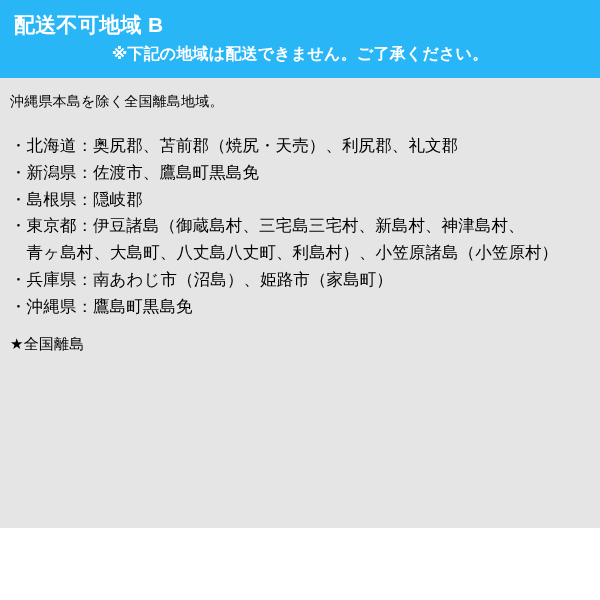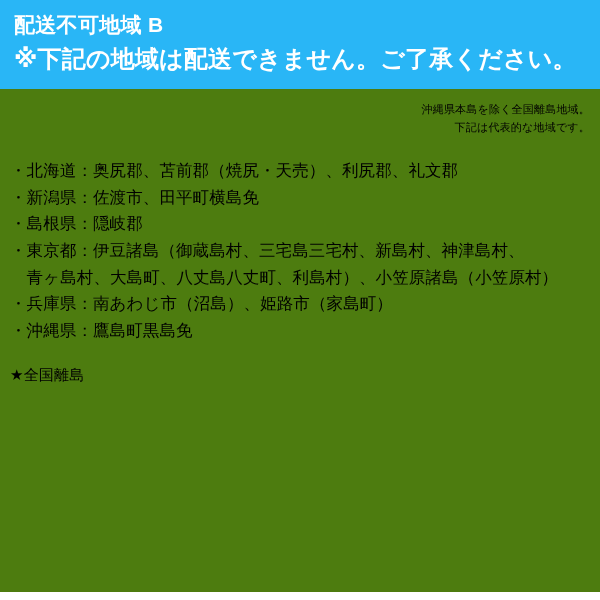--- a/index.html
+++ b/index.html
@@ -7,86 +7,85 @@
     margin: 0;
     padding: 0;
     width: 600px;
     height: 600px;
     background: #ffffff;
     font-family: "Liberation Sans", "DejaVu Sans", sans-serif;
   }
   #page {
     position: relative;
     width: 600px;
-    height: 592px;
-    background: #4d7c0f;
+    height: 528px;
+    background: #e5e5e5;
     overflow: hidden;
   }
   .header {
     background: #29b6f6;
     color: #ffffff;
     width: 600px;
     padding: 10px 14px 12px 14px;
   }
   .header-title {
     font-size: 21px;
     font-weight: bold;
     line-height: 1.45;
     letter-spacing: 0.3px;
   }
   .header-sub {
-    font-size: 24px;
+    font-size: 16px;
     font-weight: bold;
     line-height: 1.45;
     letter-spacing: 0.2px;
     margin-top: 2px;
+    text-align: center;
   }
   .body {
     padding: 12px 10px 0 10px;
     color: #000000;
   }
   .lead-line {
-    font-size: 11px;
+    font-size: 14px;
     line-height: 1.62;
     letter-spacing: 0.2px;
-    text-align: right;
   }
   .region-list {
     margin-top: 20px;
   }
   .region-item {
     font-size: 16.5px;
     line-height: 1.62;
     letter-spacing: 0.1px;
     white-space: pre-wrap;
   }
   .footer-note {
-    margin-top: 20px;
+    margin-top: 14px;
     font-size: 15px;
     line-height: 1.5;
     letter-spacing: 0.2px;
   }
 </style>
 </head>
 <body>
 
 <div id="page">
 
   <div class="header">
     <div class="header-title">配送不可地域 B</div>
     <div class="header-sub">※下記の地域は配送できません。ご了承ください。</div>
   </div>
 
   <div class="body">
     <div class="lead-line">沖縄県本島を除く全国離島地域。</div>
-    <div class="lead-line">下記は代表的な地域です。</div>
 
     <div class="region-list">
       <div class="region-item">・北海道：奥尻郡、苫前郡（焼尻・天売）、利尻郡、礼文郡</div>
-      <div class="region-item">・新潟県：佐渡市、田平町横島免</div>
+      <div class="region-item">・新潟県：佐渡市、鷹島町黒島免</div>
       <div class="region-item">・島根県：隠岐郡</div>
       <div class="region-item">・東京都：伊豆諸島（御蔵島村、三宅島三宅村、新島村、神津島村、
 　青ヶ島村、大島町、八丈島八丈町、利島村）、小笠原諸島（小笠原村）</div>
       <div class="region-item">・兵庫県：南あわじ市（沼島）、姫路市（家島町）</div>
       <div class="region-item">・沖縄県：鷹島町黒島免</div>
     </div>
 
     <div class="footer-note">★全国離島</div>
   </div>
 

